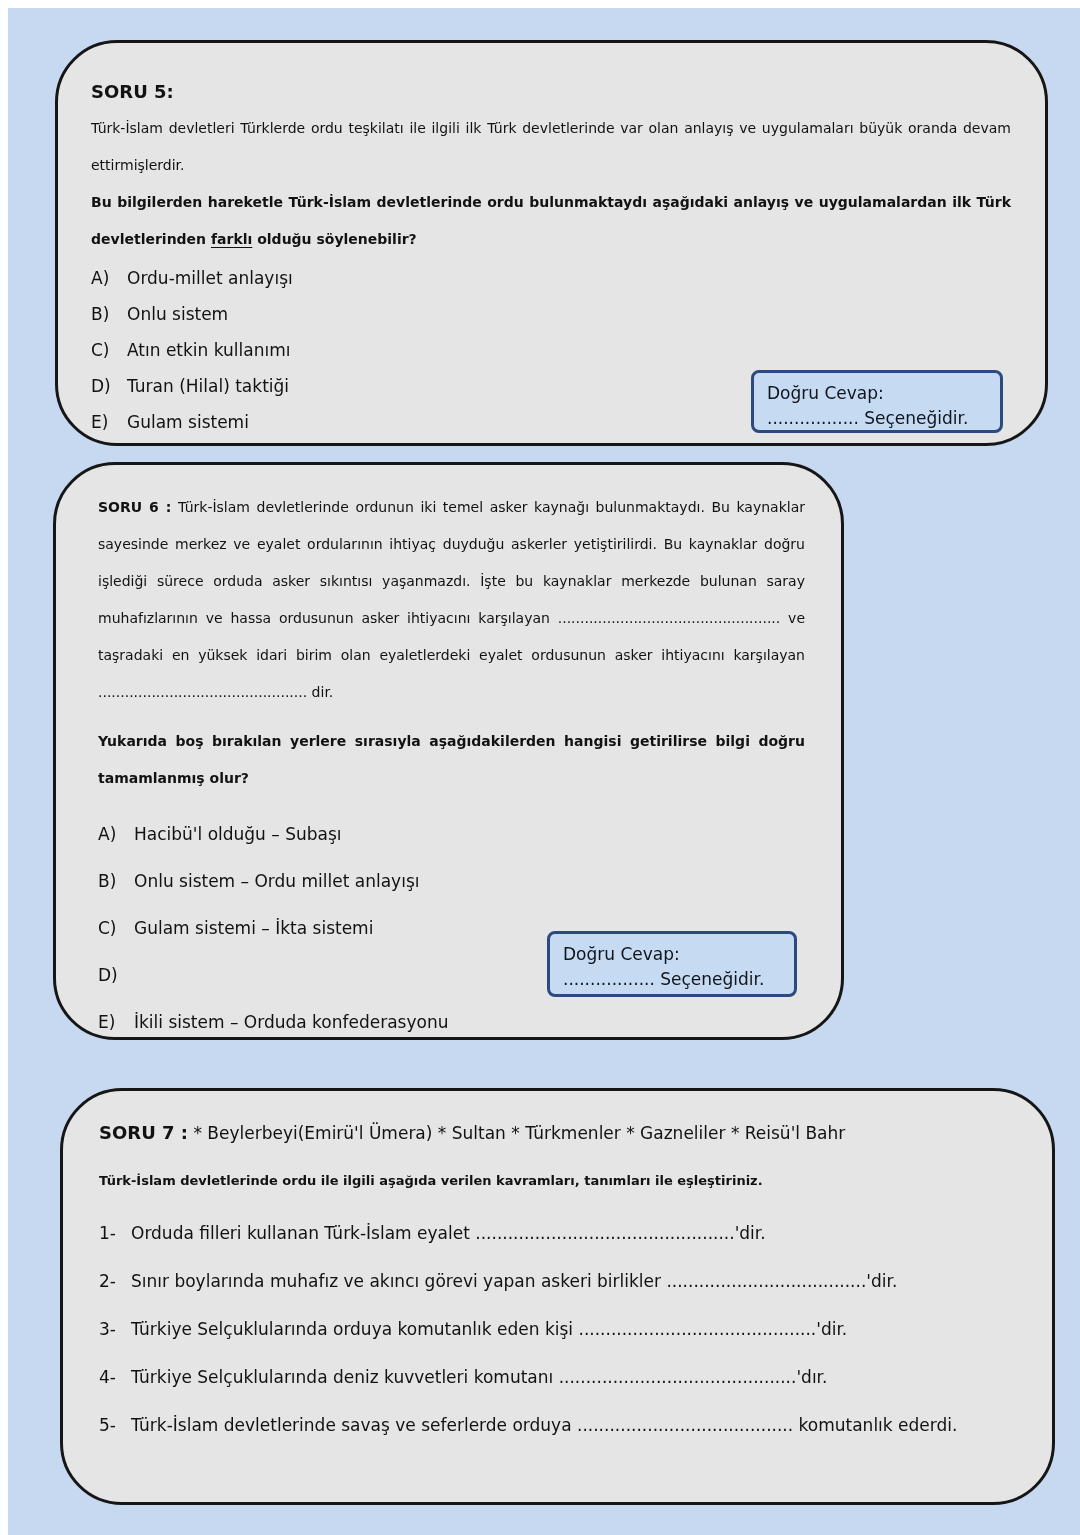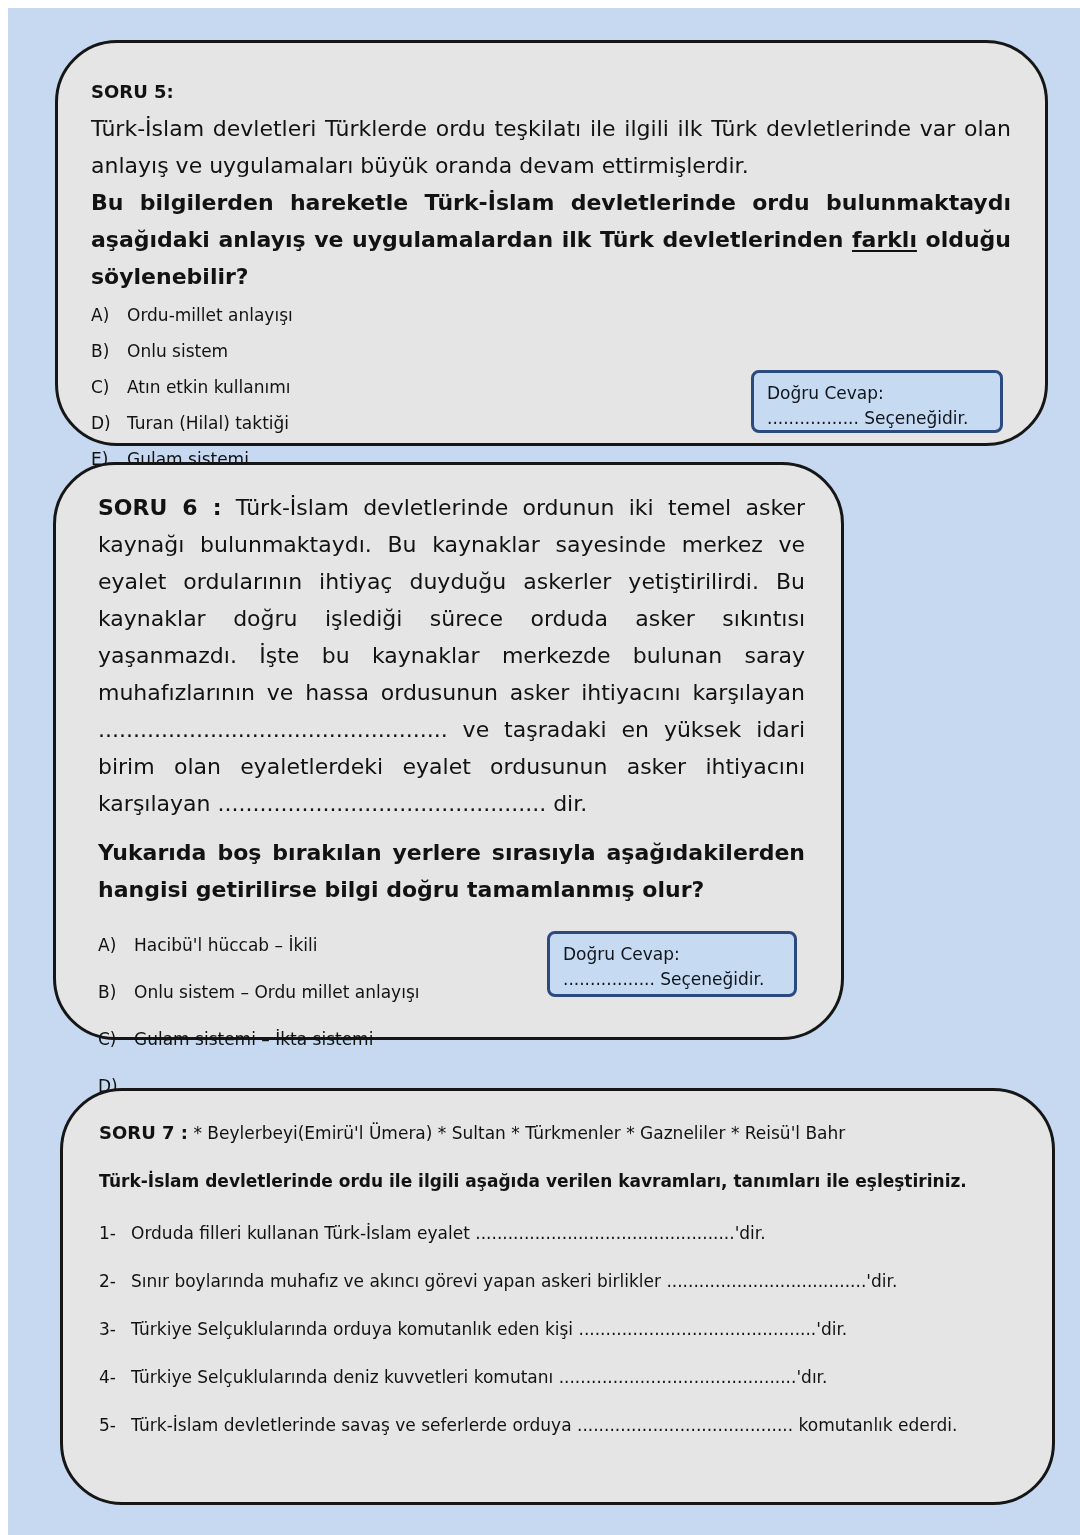--- a/index.html
+++ b/index.html
@@ -25,21 +25,21 @@
   #card-soru5 { left: 55px; top: 40px;  width: 993px; height: 406px; padding: 30px 34px 0 33px; }
   #card-soru6 { left: 53px; top: 462px; width: 791px; height: 578px; padding: 24px 36px 0 42px; }
   #card-soru7 { left: 60px; top: 1088px; width: 995px; height: 417px; padding: 24px 34px 0 36px; }
 
   .q-heading {
     font-weight: 700;
     font-size: 18px;
     line-height: 37px;
   }
   .body-text {
-    font-size: 22px;
+    font-size: 14px;
     line-height: 37px;
     text-align: justify;
   }
   .bold { font-weight: 700; }
   .underline { text-decoration: underline; text-underline-offset: 3px; }
 
   .options { margin-top: 2px; }
   .option {
     display: flex;
     font-size: 17px;
@@ -58,21 +58,21 @@
     padding: 8px 13px 6px 13px;
     font-size: 17px;
     line-height: 25px;
     color: #10151d;
   }
   #answer-soru5 { right: 42px; bottom: 10px; width: 252px; height: 63px; }
   #answer-soru6 { right: 44px; bottom: 40px; width: 250px; height: 66px; }
 
   .terms-line { font-size: 17px; line-height: 36px; }
   .terms-line .q-heading-inline { font-weight: 700; font-size: 18px; }
-  #card-soru7 .prompt { margin-top: 12px; font-size: 17px; line-height: 36px; }
+  #card-soru7 .prompt { margin-top: 12px; font-size: 13px; line-height: 36px; }
   .items { margin-top: 10px; }
   .item {
     display: flex;
     font-size: 17px;
     line-height: 48px;
     white-space: nowrap;
   }
   .item .num { flex: none; width: 32px; }
 </style>
 </head>
@@ -111,21 +111,21 @@
     <div>................. Seçeneğidir.</div>
   </div>
 </section>
 
 <section class="card" id="card-soru6">
   <p class="body-text"><span class="bold">SORU 6 :</span><span> Türk-İslam devletlerinde ordunun iki temel asker kaynağı bulunmaktaydı. Bu kaynaklar sayesinde merkez ve eyalet ordularının ihtiyaç duyduğu askerler yetiştirilirdi. Bu kaynaklar doğru işlediği sürece orduda asker sıkıntısı yaşanmazdı. İşte bu kaynaklar merkezde bulunan saray muhafızlarının ve hassa ordusunun asker ihtiyacını karşılayan .................................................. ve taşradaki en yüksek idari birim olan eyaletlerdeki eyalet ordusunun asker ihtiyacını karşılayan ............................................... dir.</span></p>
   <p class="body-text bold prompt">Yukarıda boş bırakılan yerlere sırasıyla aşağıdakilerden hangisi getirilirse bilgi doğru tamamlanmış olur?</p>
   <div class="options">
     <div class="option">
         <span class="letter">A)</span>
-        <span>Hacibü'l hüccab – İkili</span>
+        <span>Hacibü'l olduğu – Subaşı</span>
       </div>
     <div class="option">
         <span class="letter">B)</span>
         <span>Onlu sistem – Ordu millet anlayışı</span>
       </div>
     <div class="option">
         <span class="letter">C)</span>
         <span>Gulam sistemi – İkta sistemi</span>
       </div>
     <div class="option">

